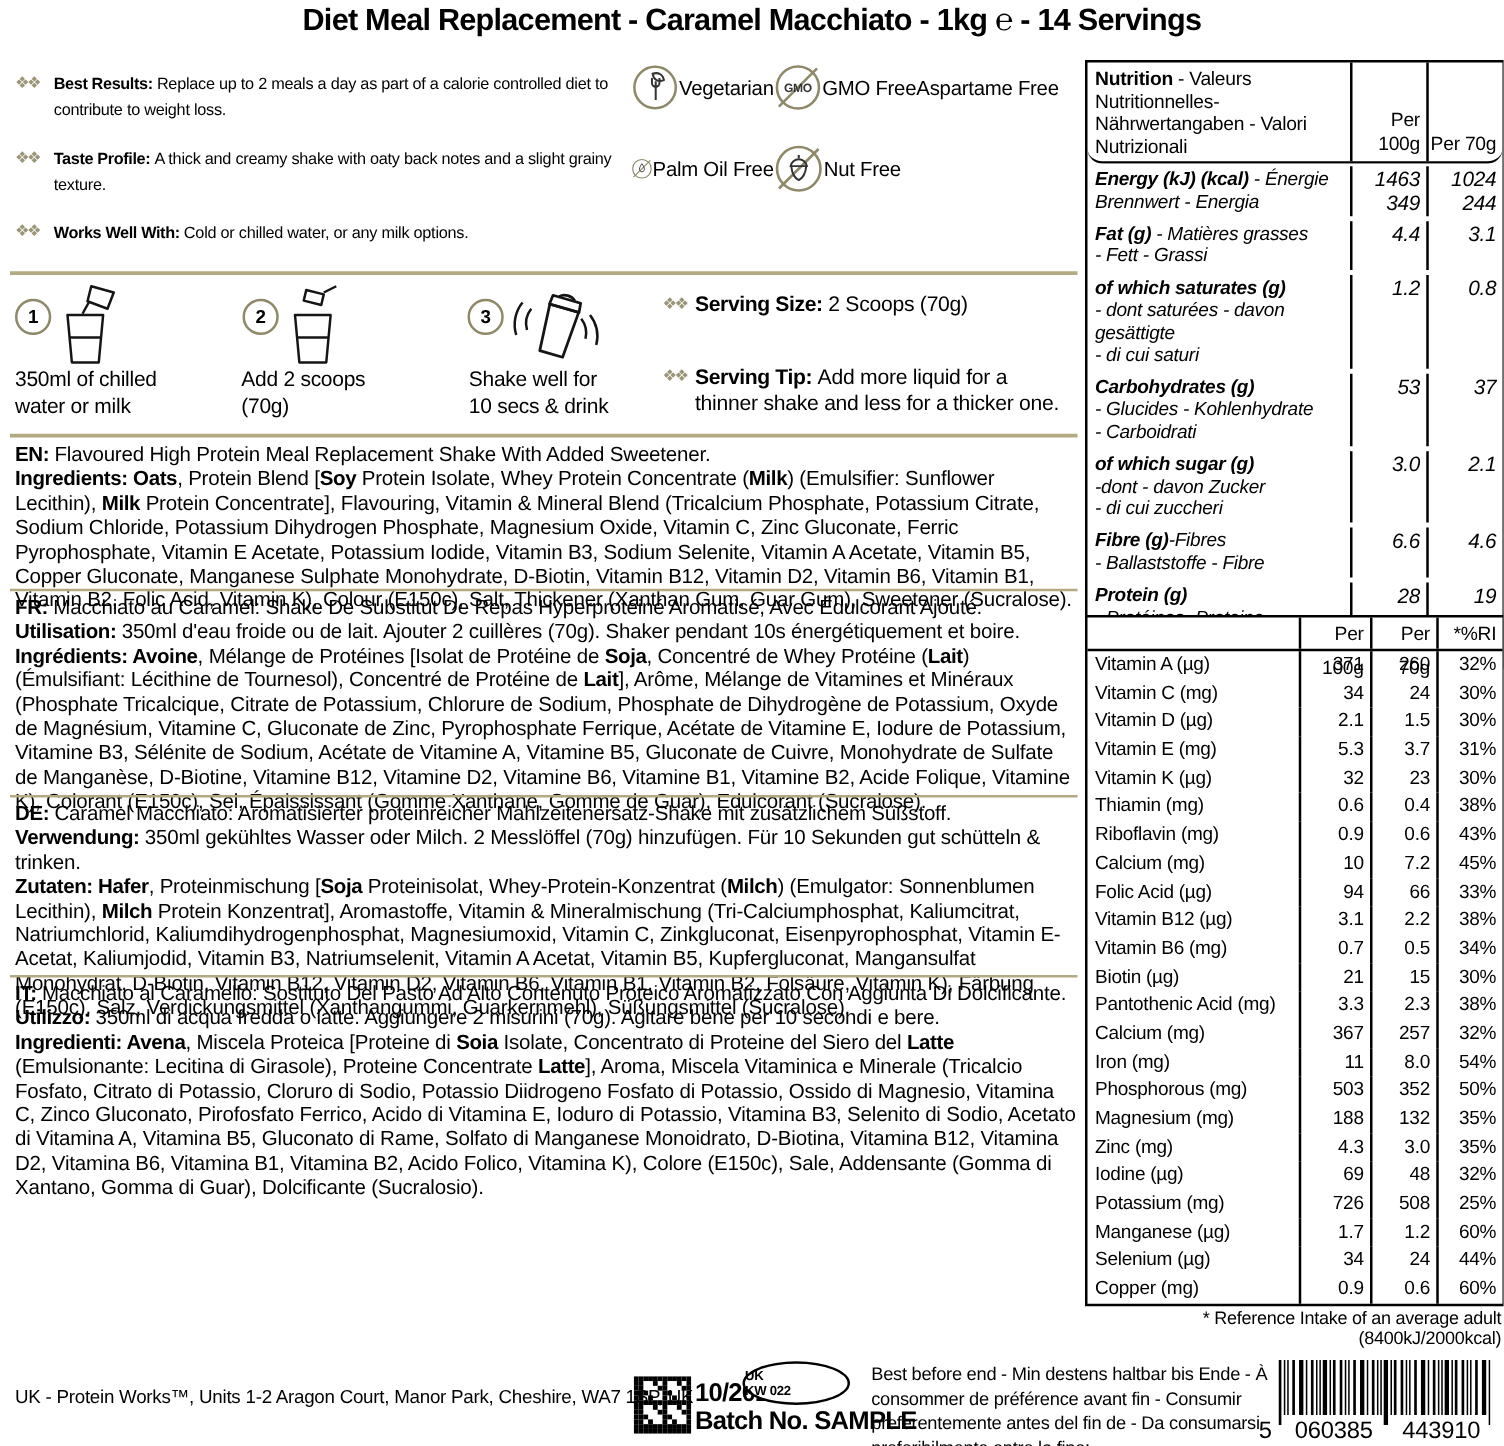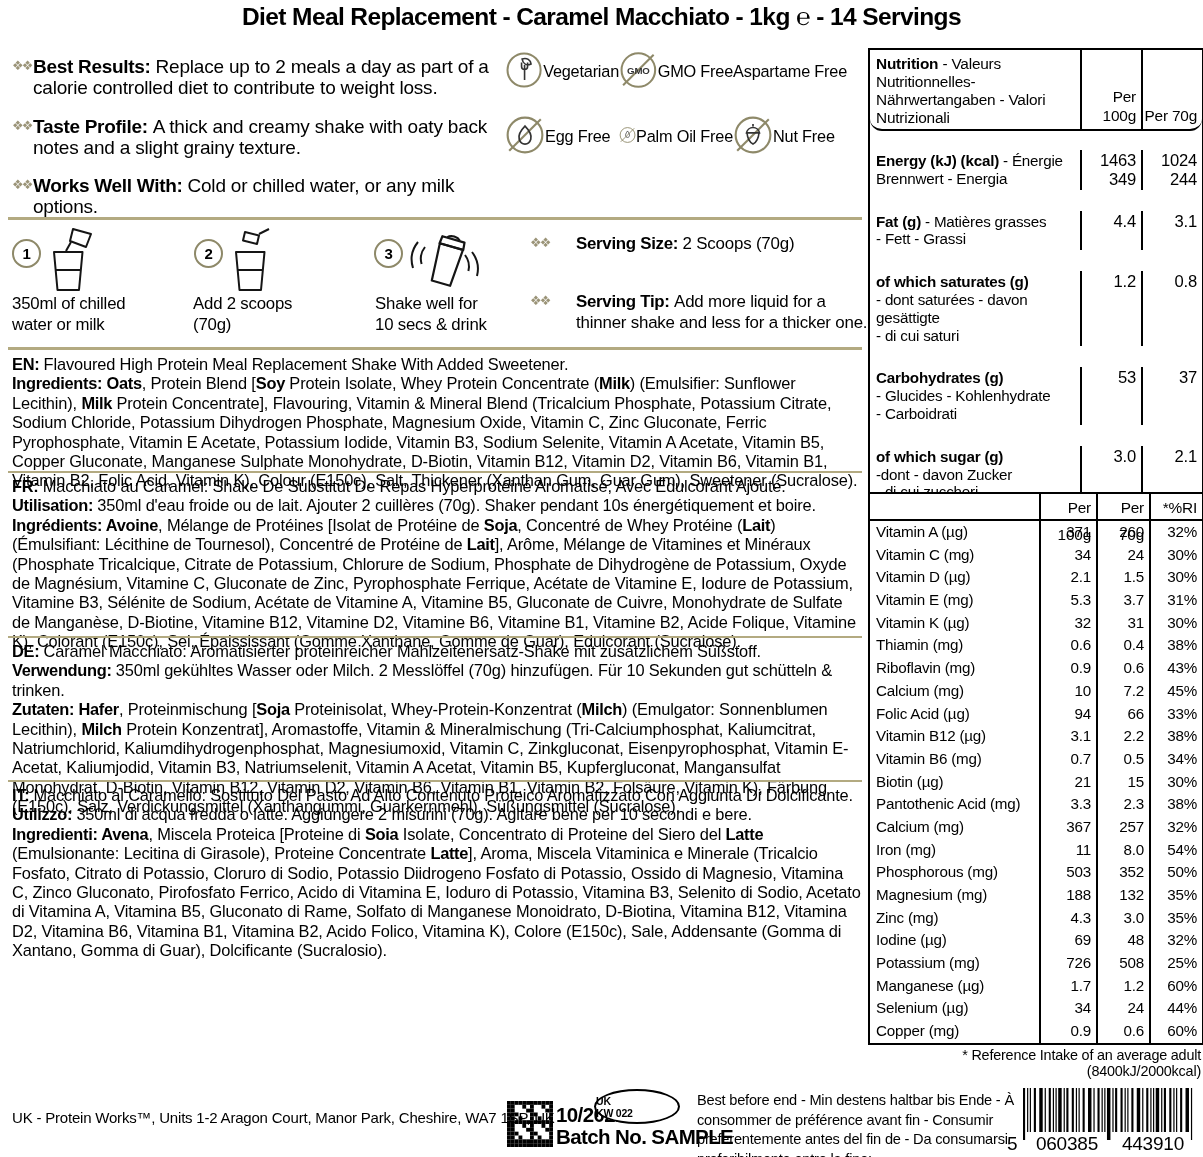--- a/index.html
+++ b/index.html
@@ -6,42 +6,42 @@
   .page{position:relative;width:1203px;height:1157px;background:#fff;overflow:hidden;
         font-family:"Liberation Sans",sans-serif;color:#000;letter-spacing:-0.2px;
         --accent:#8e8969;--divider:#b3aa81;}
   .abs{position:absolute;}
   .title{left:0;top:3px;width:1203px;text-align:center;font-size:24.5px;font-weight:bold;letter-spacing:-0.6px;}
   .divider{left:8px;width:854px;background:var(--divider);}
   .d-thick{height:3px;} .d-thin{height:2px;}
   .diamonds{color:#9b9478;font-size:13px;letter-spacing:-2px;}
   .bullet{left:12px;width:478px;}
   .bullet .dico{position:absolute;left:0;top:1px;}
-  .bullet .btext{margin-left:21px;font-size:19px;line-height:20.5px;}
+  .bullet .btext{margin-left:31px;font-size:13px;line-height:20.5px;}
   .sbullet{left:530px;width:324px;}
   .sbullet .dico{position:absolute;left:0;top:1px;}
-  .sbullet .btext{margin-left:46px;font-size:16.9px;line-height:20.5px;}
+  .sbullet .btext{margin-left:26px;font-size:16.9px;line-height:20.5px;}
   .badges{left:505px;top:50px;display:grid;grid-template-columns:repeat(3,114px);row-gap:25px;}
   .badge{display:flex;flex-direction:row;align-items:center;}
   .badge .blabel{font-size:16.3px;margin-top:3px;white-space:nowrap;}
   .stepnum{width:25px;height:25px;border:2px solid var(--accent);border-radius:50%;
            display:flex;align-items:center;justify-content:center;font-size:15px;font-weight:bold;background:#fff;}
   .stepcap{font-size:16.8px;line-height:20.5px;}
   .ptext{left:12px;width:851px;font-size:16.4px;line-height:19.4px;letter-spacing:-0.15px;}
   .ptext b, .btext b{letter-spacing:-0.3px;}
   
   .nutr{left:868px;top:48px;width:332px;border:2.5px solid #000;background:#fff;}
   .nrow{display:grid;grid-template-columns:210px 61px 1fr;}
   .nrow>div{padding:2px 4px 2px 6px;}
   .nrow .c2,.nrow .c3{border-left:2px solid #000;text-align:right;padding:2px 5px 0 0;font-size:16.6px;line-height:18.5px;}
   .nrow .c1{font-size:15.2px;line-height:17.8px;}
   .nhead{border-bottom:2.5px solid #000;border-radius:12px;}
   .nhead .c1{font-size:15.4px;line-height:18px;padding-top:5px;}
   .nhead .c2,.nhead .c3{display:flex;align-items:flex-end;justify-content:flex-end;font-size:15.4px;padding-bottom:4px;}
-  .nbody .nrow{padding-top:19px;padding-bottom:2px;}
+  .nbody .nrow{padding-top:2px;padding-bottom:2px;font-style:italic;}
   
   .vit{left:868px;top:492px;width:332px;border:2.5px solid #000;background:#fff;}
   .vrow{display:grid;grid-template-columns:169px 57px 53px 1fr;}
   .vrow>div{height:22.7px;line-height:22.7px;font-size:15.2px;}
   .vrow .v1{padding-left:6px;}
   .vrow .v2,.vrow .v3,.vrow .v4{border-left:2px solid #000;text-align:right;padding-right:5px;}
   .vhead{border-bottom:2.5px solid #000;}
   .vhead>div{height:25px;line-height:27px;font-size:15.4px;}
   .footnote{left:868px;top:1047px;width:333px;text-align:right;font-size:14.4px;}
   .addr{left:12px;top:1106px;font-size:15px;line-height:23px;white-space:nowrap;}
@@ -101,28 +101,20 @@
             <circle cx="24" cy="26" r="0.9"></circle>
             <circle cx="27.5" cy="24.5" r="0.9"></circle>
           </g>
       </svg>
       <div class="blabel">Aspartame Free</div>
     </div>
     <div class="badge">
       <svg width="40" height="40" viewBox="0 0 38 38">
         <circle cx="19" cy="19" r="16.5" fill="none" stroke="var(--accent)" stroke-width="2"></circle>
         <line x1="4" y1="34" x2="34" y2="4" stroke="var(--accent)" stroke-width="2"></line>
-        <path d="M19 10.5 C23.5 15 25.5 19.5 24.5 23 C23.6 26 21.6 27.6 19 27.6 C16.4 27.6 14.4 26 13.5 23 C12.5 19.5 14.5 15 19 10.5 Z" fill="none" stroke="#333" stroke-width="1.6"></path>
-      </svg>
-      <div class="blabel">Egg Free</div>
-    </div>
-    <div class="badge">
-      <svg width="40" height="40" viewBox="0 0 38 38">
-        <circle cx="19" cy="19" r="16.5" fill="none" stroke="var(--accent)" stroke-width="2"></circle>
-        <line x1="4" y1="34" x2="34" y2="4" stroke="var(--accent)" stroke-width="2"></line>
         <path d="M19 10 C23 15.5 24.5 19.5 22.6 22.5 C21 25 17 25 15.4 22.5 C13.5 19.5 15 15.5 19 10 Z" fill="none" stroke="#333" stroke-width="1.6"></path>
       </svg>
       <div class="blabel">Palm Oil Free</div>
     </div>
     <div class="badge">
       <svg width="40" height="40" viewBox="0 0 38 38">
         <circle cx="19" cy="19" r="16.5" fill="none" stroke="var(--accent)" stroke-width="2"></circle>
         <line x1="4" y1="34" x2="34" y2="4" stroke="var(--accent)" stroke-width="2"></line>
         <path d="M19 11 v-2.5" stroke="#333" stroke-width="1.6"></path>
         <path d="M12.8 17 a6.3 6.3 0 0 1 12.4 0 Z" fill="none" stroke="#333" stroke-width="1.5"></path>
@@ -269,21 +261,21 @@
     </div>
         <div class="vrow">
       <div class="v1">Vitamin E (mg)</div>
       <div class="v2">5.3</div>
       <div class="v3">3.7</div>
       <div class="v4">31%</div>
     </div>
         <div class="vrow">
       <div class="v1">Vitamin K (µg)</div>
       <div class="v2">32</div>
-      <div class="v3">31</div>
+      <div class="v3">23</div>
       <div class="v4">30%</div>
     </div>
         <div class="vrow">
       <div class="v1">Thiamin (mg)</div>
       <div class="v2">0.6</div>
       <div class="v3">0.4</div>
       <div class="v4">38%</div>
     </div>
         <div class="vrow">
       <div class="v1">Riboflavin (mg)</div>

